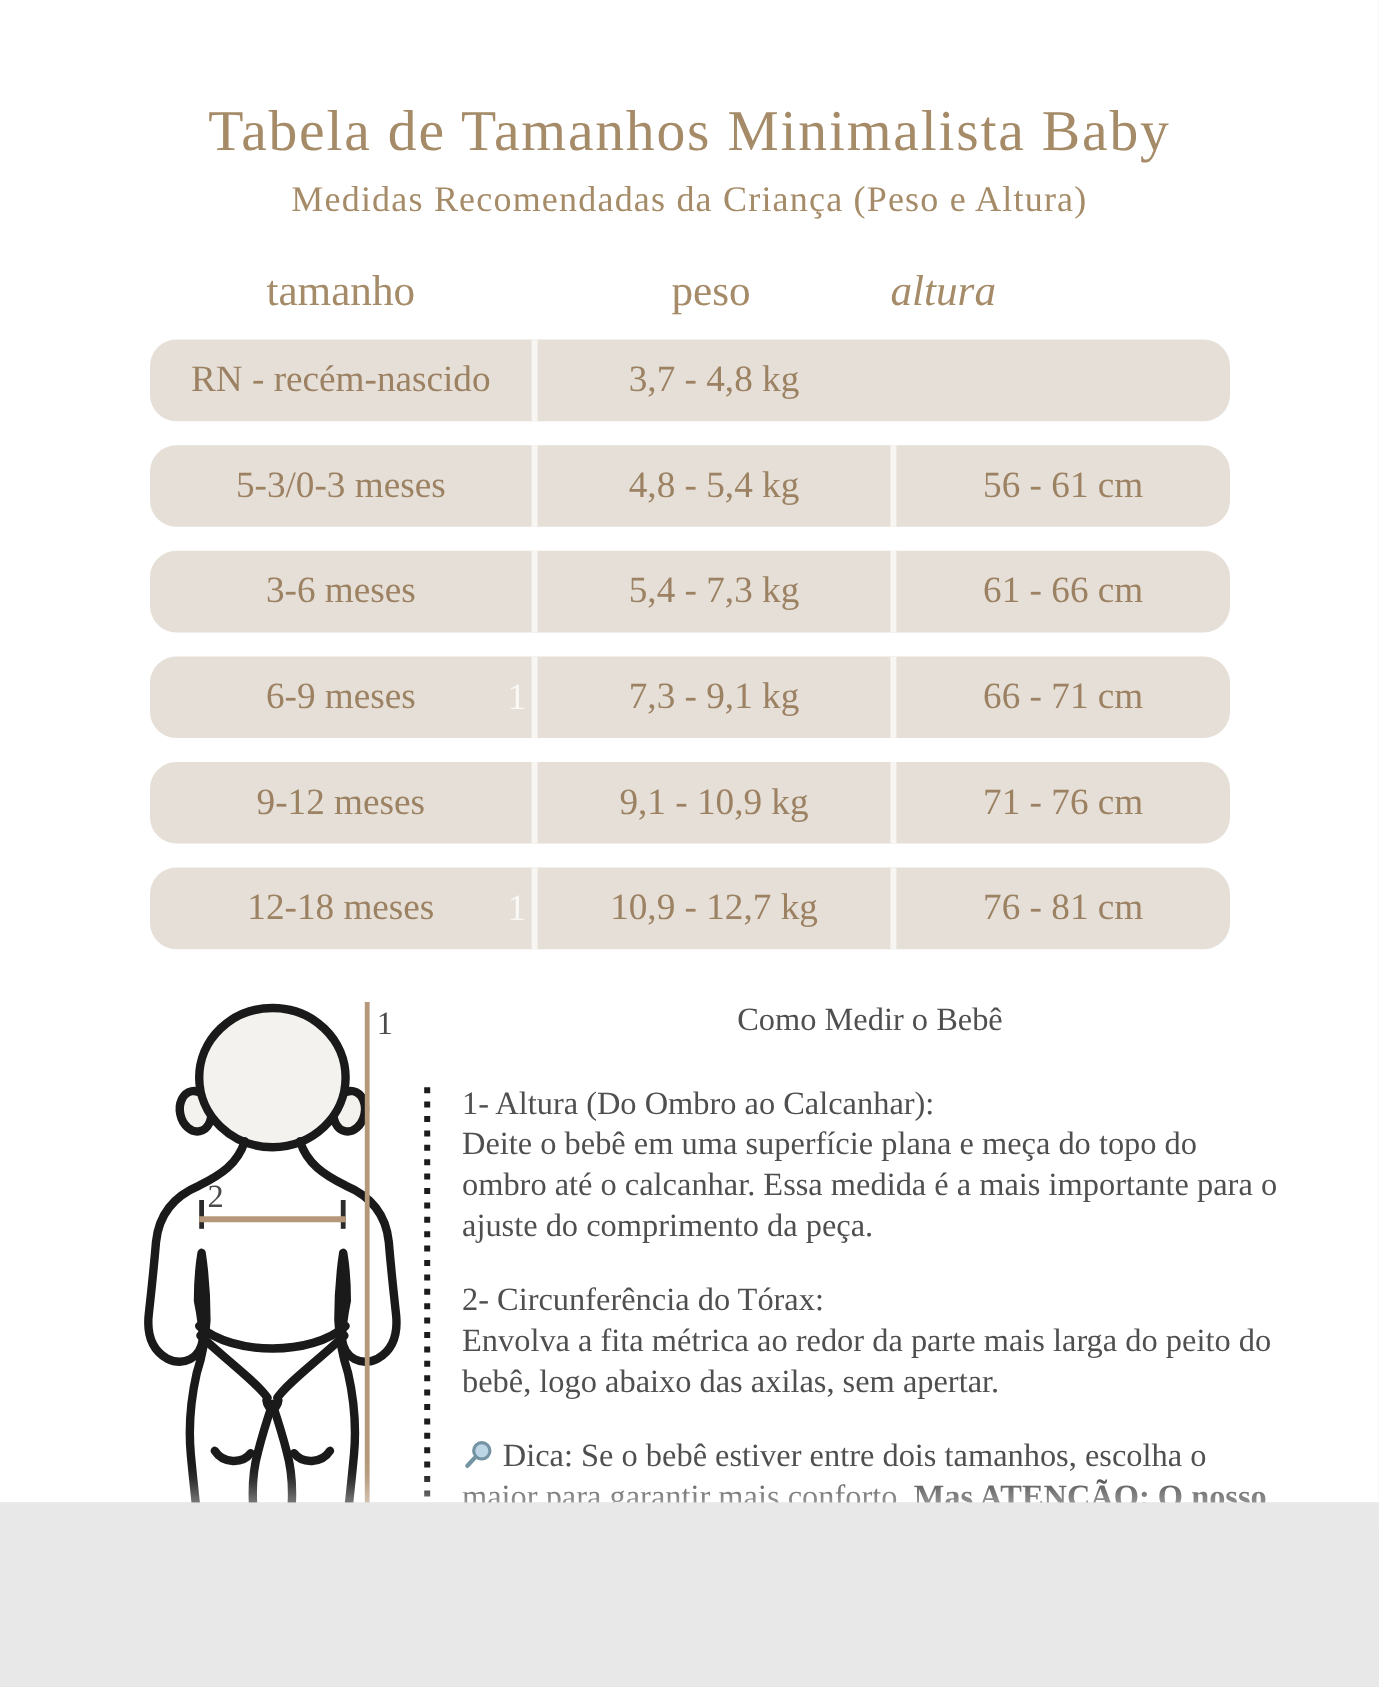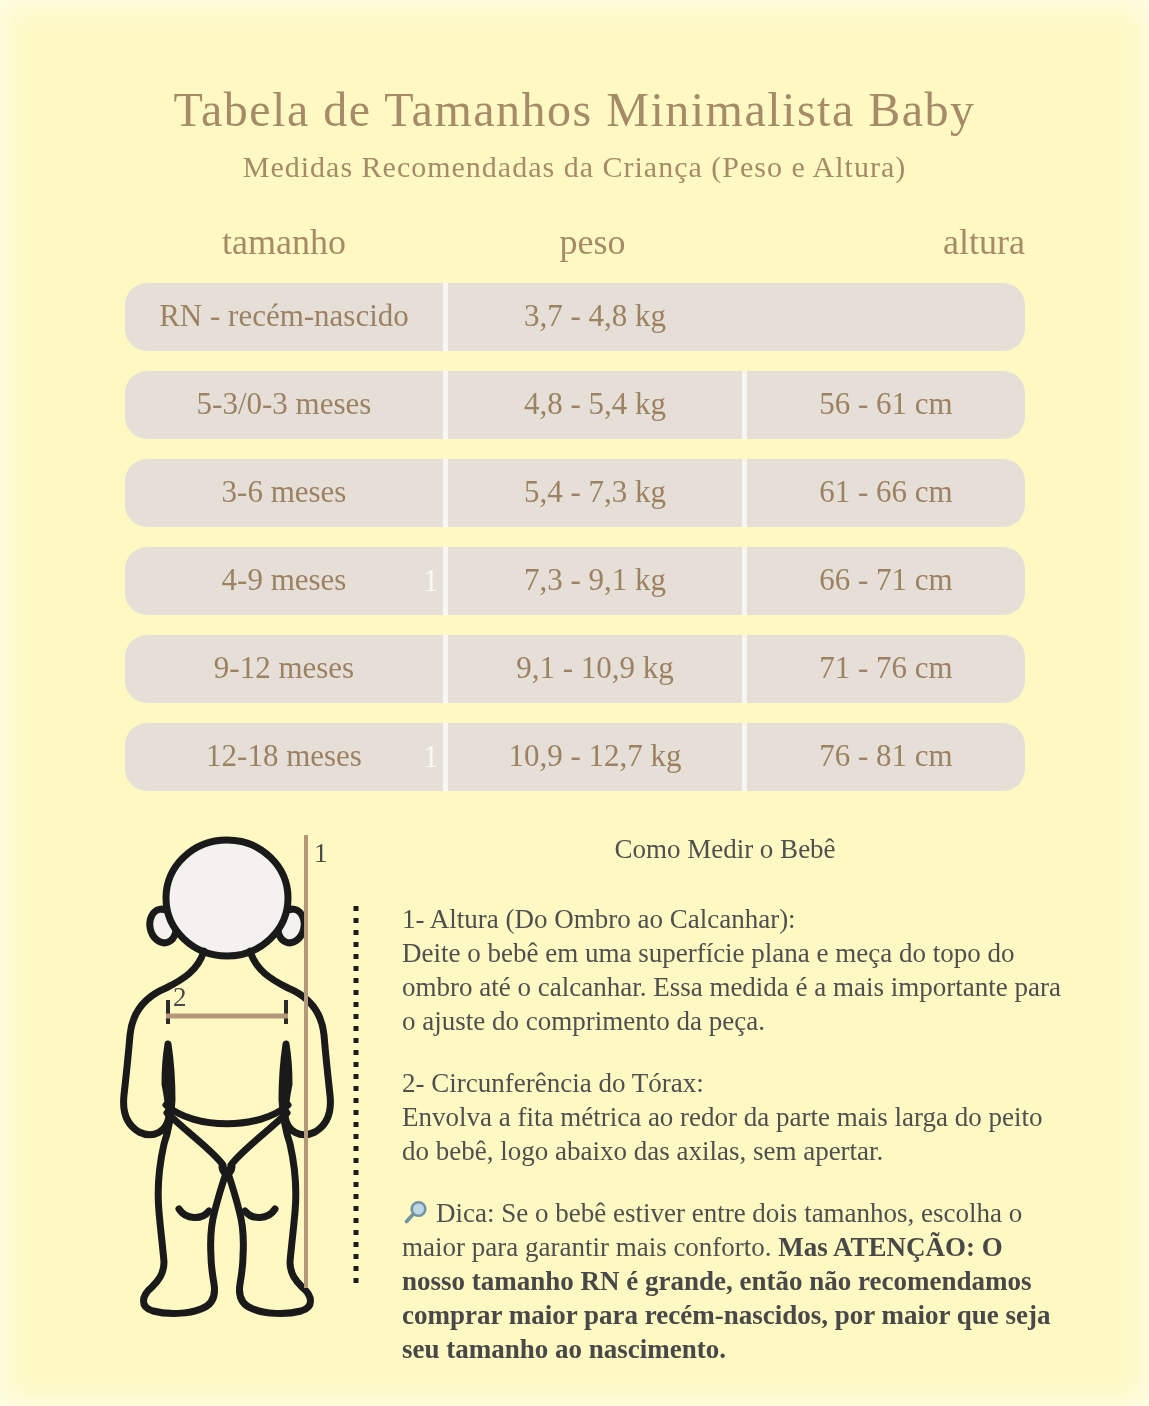--- a/index.html
+++ b/index.html
@@ -1,18 +1,18 @@
 <!DOCTYPE html>
 <html><head>
 <meta charset="utf-8">
 <style>
   html,body { margin:0; padding:0; background:#e8e8e8; }
   .page {
-    position:relative; width:1149px; height:1406px;
-    background:#fef9c3; overflow:hidden;
+    position:relative; width:1149px; height:1252px;
+    background:#ffffff; overflow:hidden;
     font-family:"Liberation Serif","DejaVu Serif",serif;
   }
   .page::after {
     content:""; position:absolute; inset:0; pointer-events:none;
     box-shadow: inset 0 0 26px 8px rgba(255,255,255,0.55);
   }
   .title {
     position:absolute; top:82px; left:0; width:100%;
     text-align:center; font-size:48px; letter-spacing:1.5px;
     color:#a58b68; white-space:nowrap;
@@ -21,21 +21,21 @@
     position:absolute; top:150px; left:0; width:100%;
     text-align:center; font-size:30px; letter-spacing:1px;
     color:#a58b68; white-space:nowrap;
   }
   .col-headers {
     position:absolute; top:221px; left:125px; width:900px;
     display:flex; color:#a58b68; font-size:36px; line-height:1.2;
   }
   .col-headers .h1 { width:318px; text-align:center; }
   .col-headers .h2 { width:299px; text-align:center; }
-  .col-headers .h3 { width:283px; text-align:right; }
+  .col-headers .h3 { width:283px; text-align:left;font-style:italic; }
   .size-table {
     position:absolute; top:283px; left:125px; width:900px;
     display:flex; flex-direction:column; gap:20px;
   }
   .trow {
     position:relative; height:68px; background:#e5dfd7;
     border-radius:22px; display:flex; align-items:stretch;
   }
   .tcell {
     display:flex; align-items:center; justify-content:center;
@@ -48,21 +48,21 @@
   .watermark {
     position:absolute; left:298px; top:16px; font-size:31px;
     color:rgba(251,250,247,0.92); pointer-events:none;
   }
   .diagram { position:absolute; left:110px; top:818px; }
   .guide {
     position:absolute; left:385px; top:832px; width:680px;
     font-size:27px; line-height:34px; color:#4f4f4f;
   }
   .guide-heading { margin-bottom:36px;text-align:center; }
-  .guide-section { margin-bottom:28px;margin-left:17px; }
+  .guide-section { margin-bottom:28px; }
   .tip-bold { font-weight:bold; color:#484848; }
   .tip-icon { vertical-align:-5px; margin-right:6px; }
 </style>
 </head>
 <body>
 
 <div class="page">
 
   <div class="title">Tabela de Tamanhos Minimalista Baby</div>
   <div class="subtitle">Medidas Recomendadas da Criança (Peso e Altura)</div>
@@ -83,21 +83,21 @@
       <div class="tcell c2">4,8 - 5,4 kg</div>
       <div class="tcell c3">56 - 61 cm</div>
     </div>
     <div class="trow">
       <div class="tcell c1">3-6 meses</div>
       <div class="tcell c2">5,4 - 7,3 kg</div>
       <div class="tcell c3">61 - 66 cm</div>
     </div>
     <div class="trow">
       <span class="watermark">1</span>
-      <div class="tcell c1">4-9 meses</div>
+      <div class="tcell c1">6-9 meses</div>
       <div class="tcell c2">7,3 - 9,1 kg</div>
       <div class="tcell c3">66 - 71 cm</div>
     </div>
     <div class="trow">
       <div class="tcell c1">9-12 meses</div>
       <div class="tcell c2">9,1 - 10,9 kg</div>
       <div class="tcell c3">71 - 76 cm</div>
     </div>
     <div class="trow">
       <span class="watermark">1</span>

